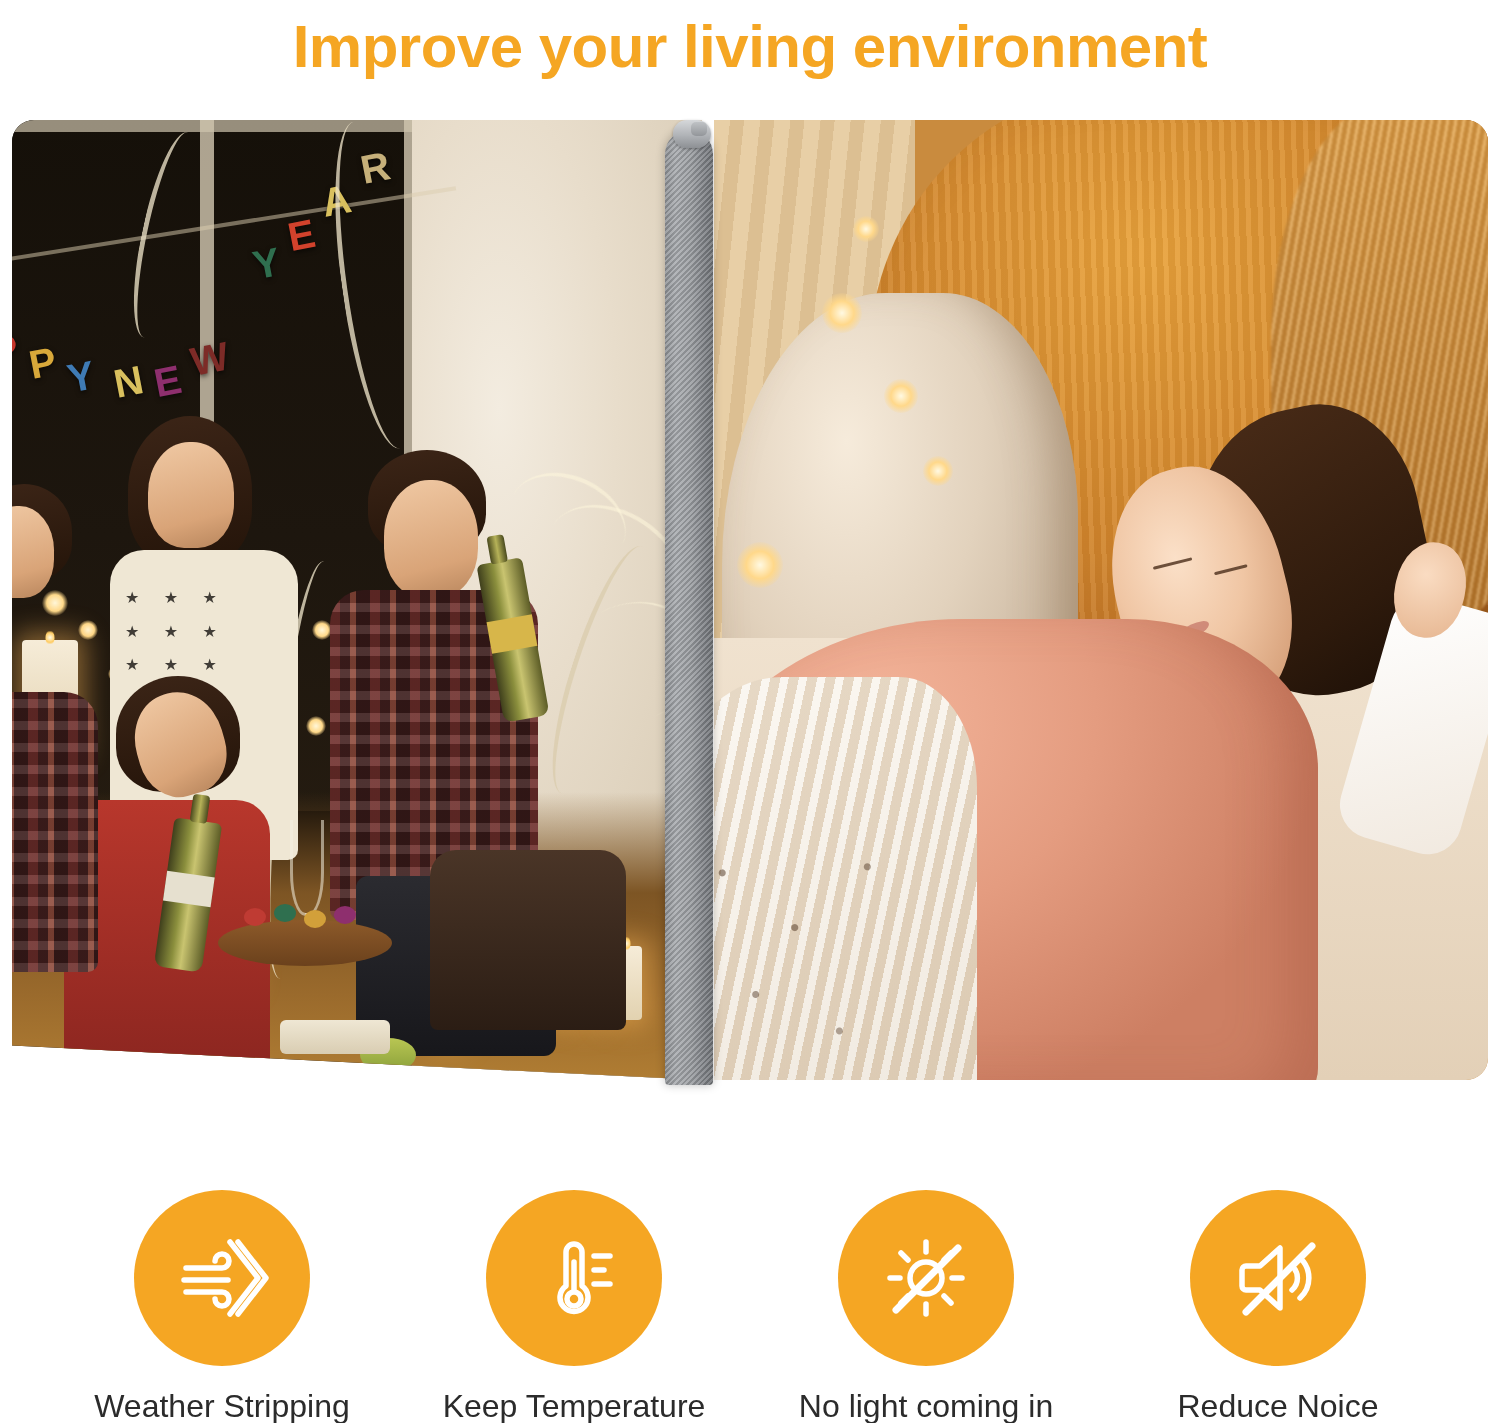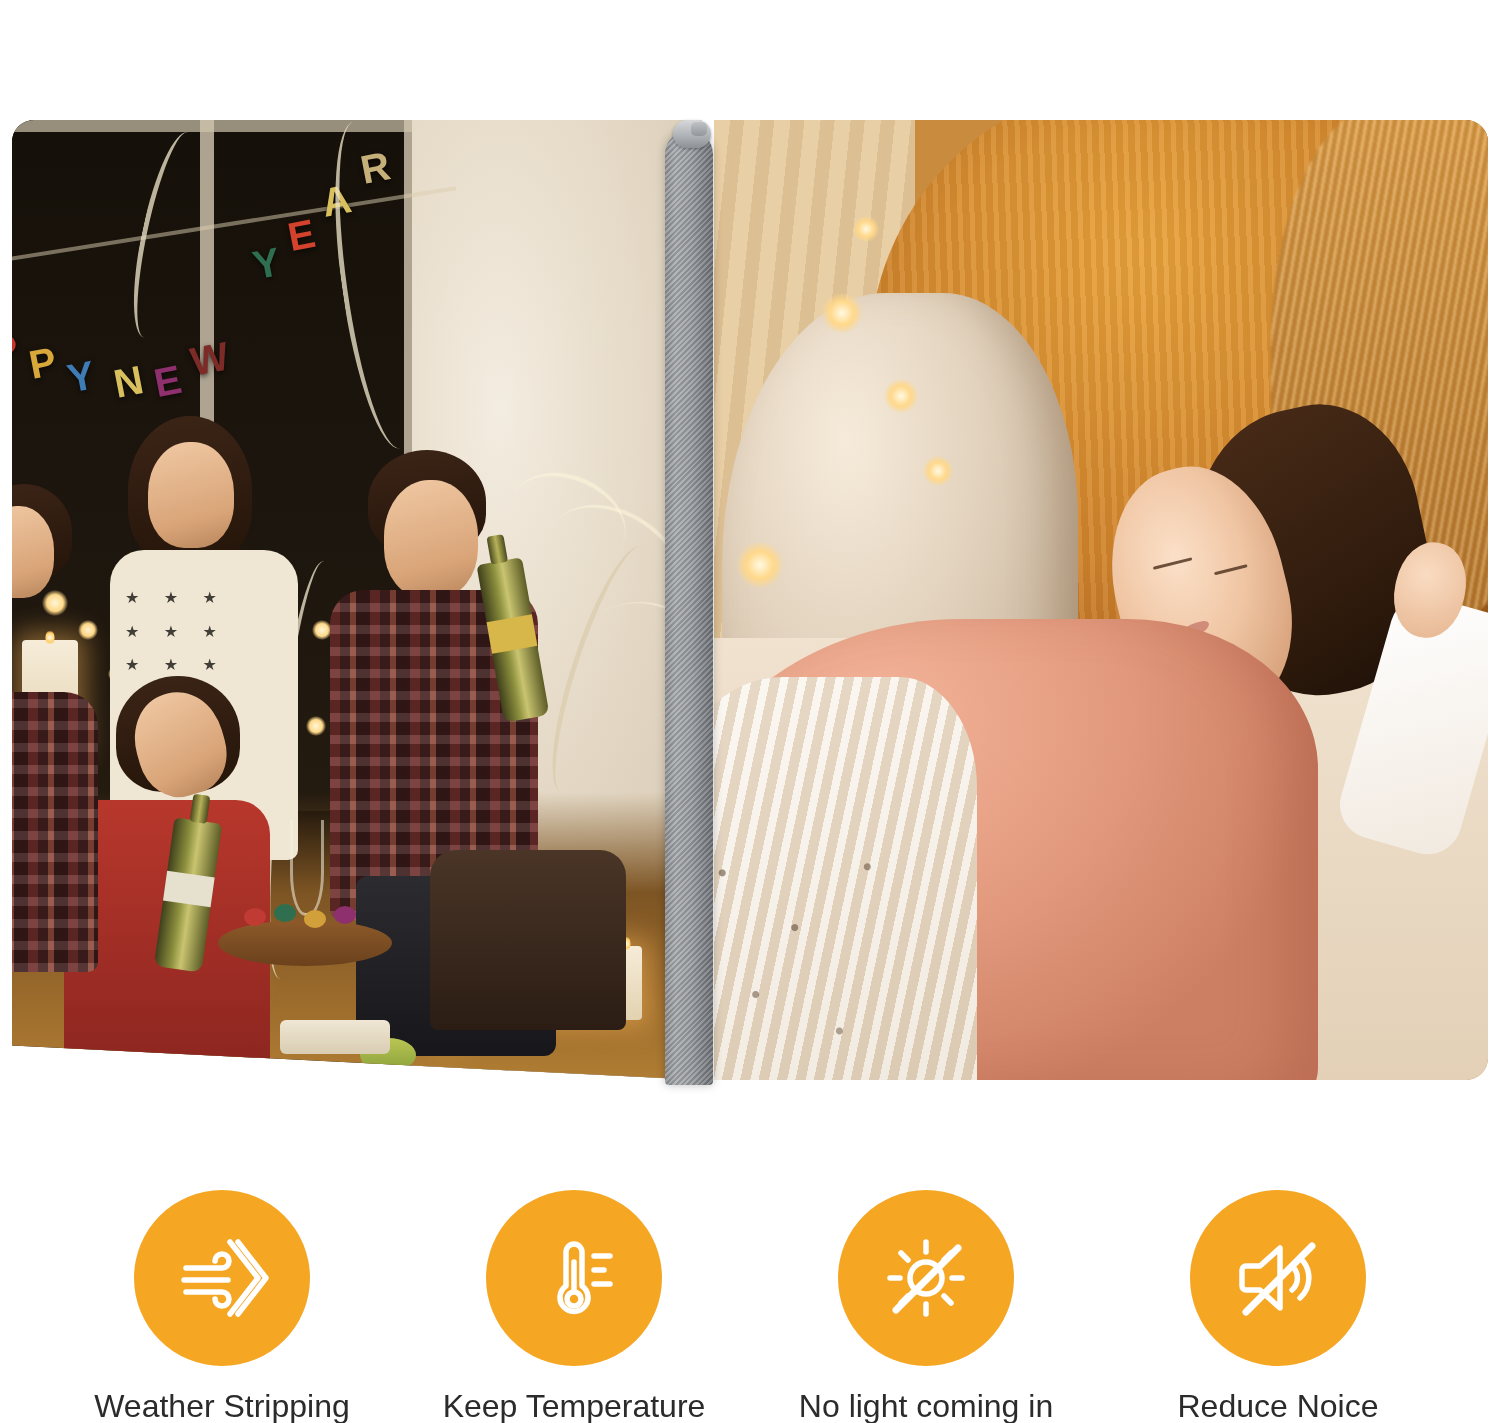--- a/index.html
+++ b/index.html
@@ -363,20 +363,21 @@
     font-weight:400;
     white-space:nowrap;
     text-align:center;
   }
 </style>
 </head>
 <body>
 
 <div class="page">
 
+  <div class="headline">Improve your living environment</div>
 
   <div class="hero">
 
     <div class="photo-left">
       <div class="scene">
 
         <div class="pl-wall"></div>
         <div class="pl-window-frame-v" style="left:188px;"></div>
         <div class="pl-window-frame-v" style="left:392px;"></div>
         <div class="pl-window-frame-h" style="top:0;"></div>

